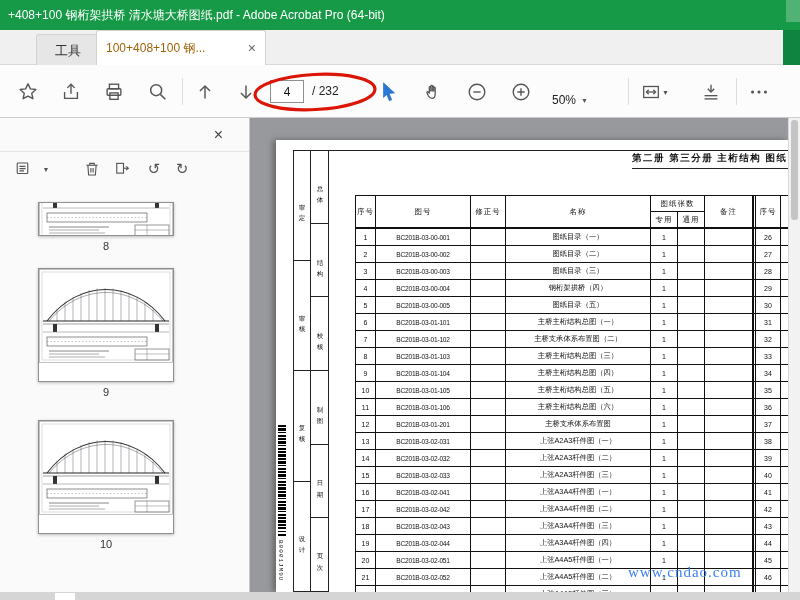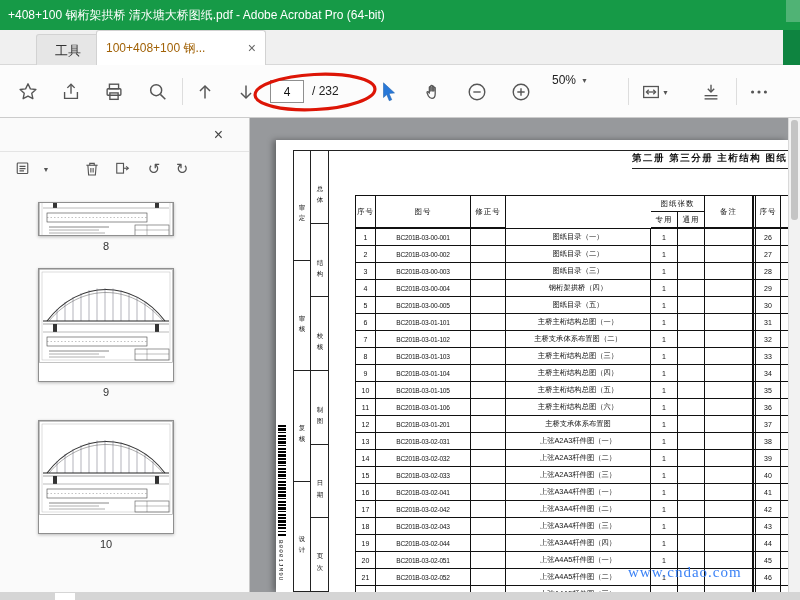--- a/index.html
+++ b/index.html
@@ -20,21 +20,21 @@
   .tab-close{font-size:14px;color:#666;margin-left:6px;line-height:1;}
   .tab-corner{position:absolute;right:0;top:0;width:17px;height:35px;background:#0e8440;}
 
   
   .toolbar{position:absolute;left:0;top:65px;width:800px;height:53px;background:#fcfcfc;border-bottom:1px solid #cccccc;box-sizing:border-box;}
   .tb{position:absolute;top:14px;width:26px;height:26px;display:flex;align-items:center;justify-content:center;}
   .tb svg{display:block;}
   .sep{position:absolute;top:13px;width:1px;height:27px;background:#dddddd;}
   .pagebox{position:absolute;left:270px;top:15px;width:34px;height:23px;border:1px solid #8f8f8f;background:#fff;font-size:12px;color:#111;text-align:center;line-height:23px;box-sizing:border-box;}
   .pagetotal{position:absolute;left:312px;top:15px;height:23px;line-height:23px;font-size:12px;color:#222;white-space:nowrap;}
-  .zoombox{position:absolute;left:552px;top:4px;height:23px;line-height:23px;font-size:12px;color:#222;display:flex;align-items:flex-end;gap:5px;}
+  .zoombox{position:absolute;left:552px;top:24px;height:23px;line-height:23px;font-size:12px;color:#222;display:flex;align-items:flex-end;gap:5px;}
   .caret{font-size:7px;color:#555;}
   .dd-caret{position:absolute;font-size:7px;color:#555;}
   .red-ellipse{position:absolute;left:250px;top:69px;z-index:10;pointer-events:none;}
 
   
   .sidebar{position:absolute;left:0;top:118px;width:250px;height:474px;background:#fafafa;border-right:1px solid #c9c9c9;box-sizing:border-box;}
   .sb-head{position:relative;height:33px;border-bottom:1px solid #e4e4e4;}
   .sb-title{position:absolute;left:12px;line-height:33px;font-size:12.5px;color:#333;}
   .sb-close{position:absolute;right:26px;top:0;line-height:33px;font-size:16px;color:#444;}
   .sb-tools{position:relative;height:33px;border-bottom:1px solid #e6e6e6;}
@@ -368,20 +368,21 @@
           <div class="sign-cell">页 次</div>
         </div>
       <div class="sheet-head">第二册 第三分册 主桁结构 图纸目录</div>
       <div class="sheet-head-line"></div>
 
       <div class="sheet-table">
         <div class="thead">
           <div class="hc h-no">序号</div>
           <div class="hc h-code">图号</div>
           <div class="hc h-rev">修正号</div>
+          <div class="hc h-name">名称</div>
           <div class="hc h-sheets">图纸张数</div>
           <div class="hc h-sp">专用</div>
           <div class="hc h-gen">通用</div>
           <div class="hc h-rem">备注</div>
           <div class="hc h-rno">序号</div>
           <div class="hc h-rcode">图号</div>
         </div>
         <div class="tbody">
             <div class="trow"><div class="cell c-no">1</div><div class="cell c-code">BC201B-03-00-001</div><div class="cell c-rev"></div><div class="cell c-name">图纸目录（一）</div><div class="cell c-num">1</div><div class="cell c-num"></div><div class="cell c-rem"></div><div class="cell c-rno">26</div><div class="cell c-rcode">BC201</div></div>
             <div class="trow"><div class="cell c-no">2</div><div class="cell c-code">BC201B-03-00-002</div><div class="cell c-rev"></div><div class="cell c-name">图纸目录（二）</div><div class="cell c-num">1</div><div class="cell c-num"></div><div class="cell c-rem"></div><div class="cell c-rno">27</div><div class="cell c-rcode">BC201</div></div>

